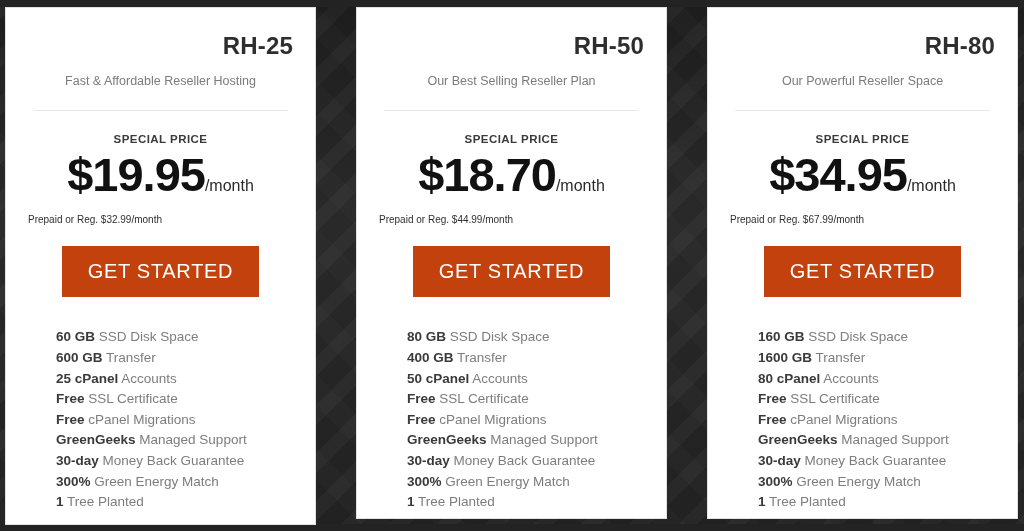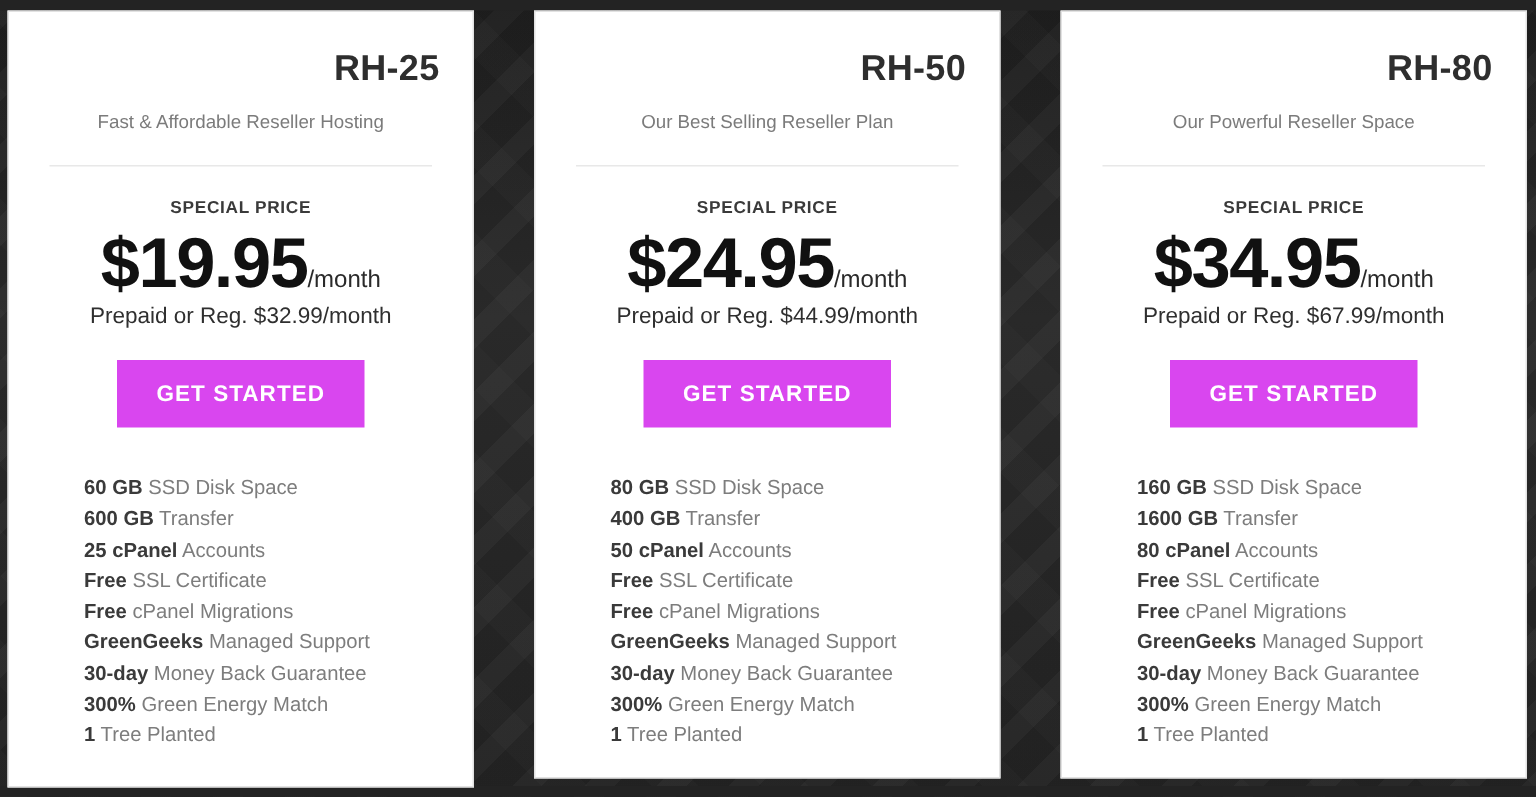--- a/index.html
+++ b/index.html
@@ -105,39 +105,38 @@
   }
 
   .price-period {
     font-size: 16px;
     font-weight: normal;
     color: #2a2a2a;
     letter-spacing: 0;
   }
 
   .regular-price {
-    text-align: center;
-    font-size: 15px;
+    font-size: 10px;
     color: #2f2f2f;
-    margin-top: 0;
+    margin-top: 12px;
   }
 
   .cta-wrap {
     text-align: center;
     margin-top: 21px;
   }
 
   .cta-button {
     display: inline-block;
-    background: #d946ef;
+    background: #c2410c;
     color: #ffffff;
     border: none;
     font-family: "Liberation Sans", sans-serif;
-    font-size: 15px;
-    font-weight: bold;
+    font-size: 20px;
+    font-weight: normal;
     letter-spacing: 0.7px;
     padding: 14px 26px;
     cursor: pointer;
     min-width: 161px;
   }
 
   .features {
     list-style: none;
     margin-top: 30px;
     padding-left: 28px;
@@ -187,21 +186,21 @@
         <li class="feature-item"><span class="feature-strong">1</span><span> Tree Planted</span></li>
       </ul>
   </div>
 
   <div class="card card-2">
     <div class="plan-title">RH-50</div>
     <div class="plan-subtitle">Our Best Selling Reseller Plan</div>
     <div class="divider"></div>
     <div class="special-label">SPECIAL PRICE</div>
     <div class="price-row">
-      <span class="price-amount">$24.95</span><span class="price-period">/month</span>
+      <span class="price-amount">$18.70</span><span class="price-period">/month</span>
     </div>
     <div class="regular-price">Prepaid or Reg. $44.99/month</div>
     <div class="cta-wrap">
       <button class="cta-button">GET STARTED</button>
     </div>
     <ul class="features">
         <li class="feature-item"><span class="feature-strong">80 GB</span><span> SSD Disk Space</span></li>
         <li class="feature-item"><span class="feature-strong">400 GB</span><span> Transfer</span></li>
         <li class="feature-item"><span class="feature-strong">50 cPanel</span><span> Accounts</span></li>
         <li class="feature-item"><span class="feature-strong">Free</span><span> SSL Certificate</span></li>

